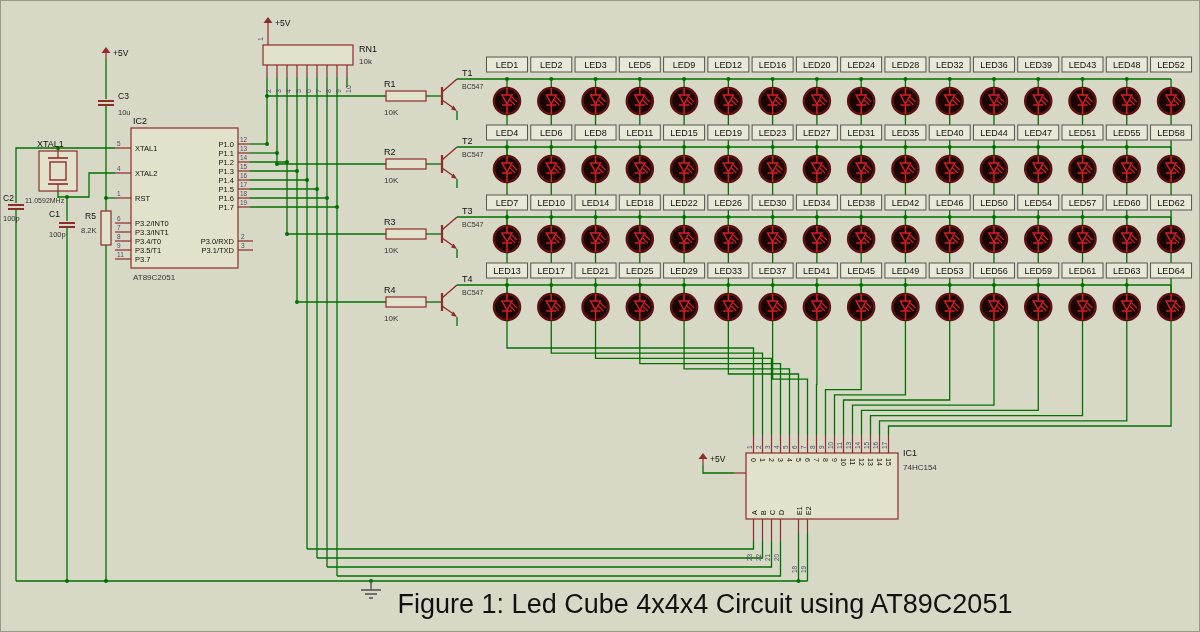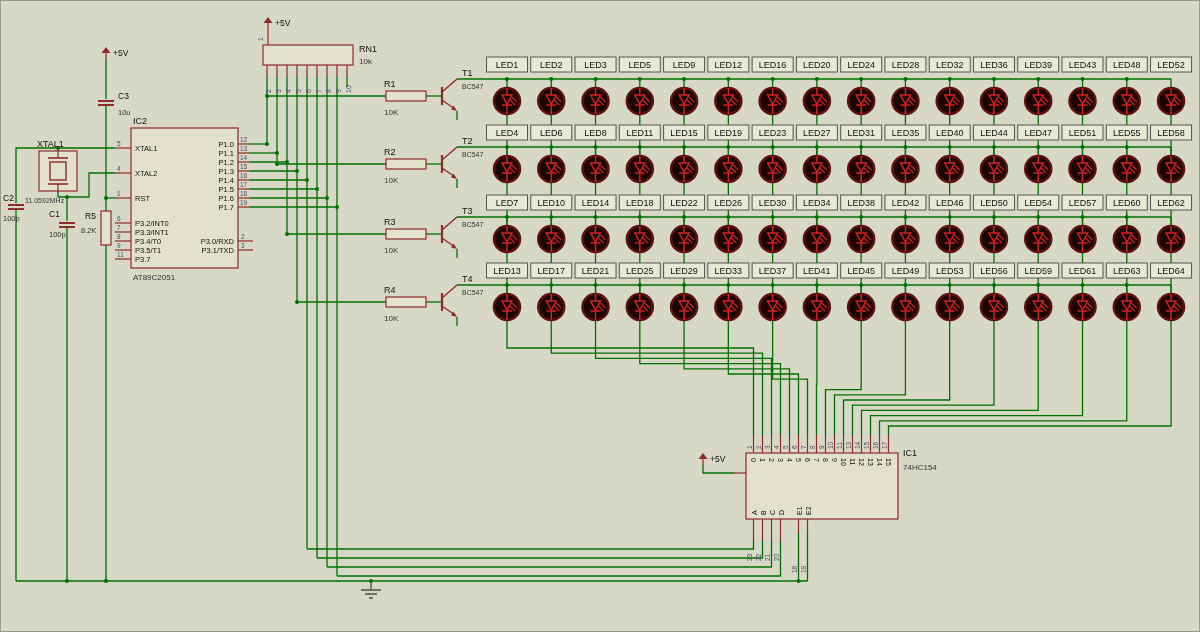--- a/index.html
+++ b/index.html
@@ -955,13 +955,14 @@
       <text x="1125.7800000000002" y="273" fill="#101010" font-size="9" font-family="&quot;Liberation Sans&quot;,&quot;DejaVu Sans&quot;,sans-serif" text-anchor="middle">LED63</text>
       <circle cx="1170.0500000000002" cy="306" r="13" fill="#1a0505" stroke="#5c1010" stroke-width="2.5"></circle>
       <line x1="1170.0500000000002" y1="293" x2="1170.0500000000002" y2="300" stroke="#d42020" stroke-width="1.5"></line>
       <path d="M 1165.0500000000002 300 L 1175.0500000000002 300 L 1170.0500000000002 309 Z" fill="none" stroke="#d42020" stroke-width="1.5"></path>
       <line x1="1165.0500000000002" y1="310" x2="1175.0500000000002" y2="310" stroke="#d42020" stroke-width="1.5"></line>
       <line x1="1170.0500000000002" y1="310" x2="1170.0500000000002" y2="319" stroke="#d42020" stroke-width="1.5"></line>
       <path d="M 1173.0500000000002 305 l 5 5 M 1175.0500000000002 302 l 5 5" stroke="#d42020" stroke-width="1.1" fill="none"></path>
       <rect x="1149.5500000000002" y="262" width="41" height="15" fill="#e8e8d6" stroke="#555555" stroke-width="1"></rect>
       <text x="1170.0500000000002" y="273" fill="#101010" font-size="9" font-family="&quot;Liberation Sans&quot;,&quot;DejaVu Sans&quot;,sans-serif" text-anchor="middle">LED64</text>
     </svg>
+  <div id="title">Figure 1: Led Cube 4x4x4 Circuit using AT89C2051</div>
 </div>
 
 </body></html>

